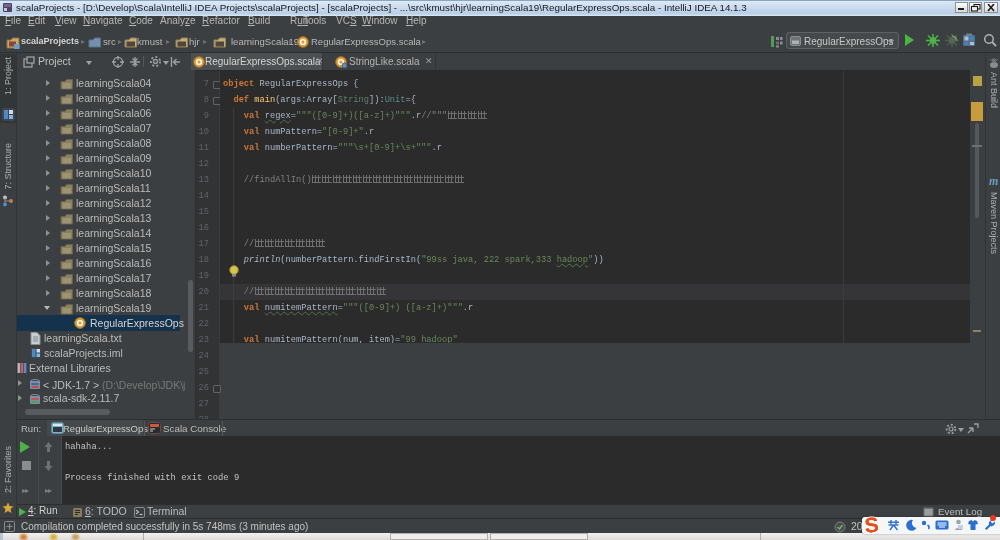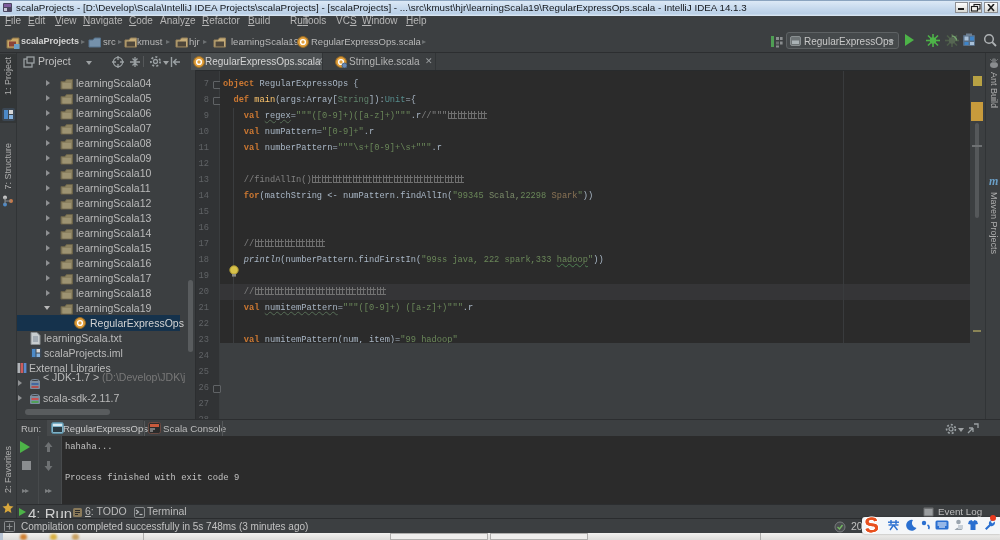--- a/index.html
+++ b/index.html
@@ -275,21 +275,21 @@
       <rect x="2" y="2" width="3.5" height="8" fill="#4b89c8"></rect>
       <rect x="6.5" y="2" width="3.5" height="3.5" fill="#d8d8d8"></rect>
       <rect x="6.5" y="6.5" width="3.5" height="3.5" fill="#88b4e0"></rect>
     </svg>
  <div class="trow" style="left:12px;top:290px">External Libraries</div>
  <svg class="abs" style="left:0px;top:291px" width="11" height="12">
       <rect x="0.5" y="1" width="2.6" height="10" fill="#b0b4b8"></rect>
       <rect x="3.6" y="1" width="2.6" height="10" fill="#cc5b5b"></rect>
       <rect x="6.8" y="1" width="2.6" height="10" fill="#5b8acc"></rect>
     </svg>
- <div class="trow" style="left:26px;top:299px;white-space:nowrap">&lt; JDK-1.7 &gt; <span style="color:#787878">(D:\Develop\JDK\j</span></div>
+ <div class="trow" style="left:26px;top:307px;white-space:nowrap">&lt; JDK-1.7 &gt; <span style="color:#787878">(D:\Develop\JDK\j</span></div>
  <div class="arrow-r abs" style="left:1px;top:308.5px"></div>
  <svg class="abs" style="left:12px;top:306px" width="12" height="13">
       <path d="M1 4 h10 v7 a1 1 0 0 1 -1 1 h-8 a1 1 0 0 1 -1 -1 z" fill="#7d8ea0"></path>
       <path d="M2 4 c0-2 8-2 8 0" fill="none" stroke="#7d8ea0" stroke-width="1.2"></path>
       <rect x="2.5" y="6" width="7" height="2" fill="#4467a0"></rect>
       <rect x="2.5" y="9" width="7" height="2" fill="#b05050"></rect>
     </svg>
  <div class="trow" style="left:26px;top:320px">scala-sdk-2.11.7</div>
  <div class="arrow-r abs" style="left:1px;top:323.5px"></div>
  <svg class="abs" style="left:12px;top:321px" width="12" height="13">
@@ -414,21 +414,20 @@
 <div class="abs" id="editor">
  <div class="abs" style="left:0;top:213px;width:750px;height:16px;background:#353537"></div>
  <div class="abs" style="left:13px;top:37px;width:1px;height:304px;background:#3b3d3f"></div>
  <div class="abs" style="left:623px;top:0;width:1px;height:348px;background:#393b3d"></div>
  <div class="cl mono" style="top:5px"><span class="k">object</span> RegularExpressOps {</div>
  <div class="cl mono" style="top:21px">  <span class="k">def</span> <span class="fn">main</span>(args:Array[<span class="tp">String</span>]):<span class="tu">Unit</span>={</div>
  <div class="cl mono" style="top:37px">    <span class="k">val</span> <span class="wv">regex</span>=<span class="s">"""([0-9]+)([a-z]+)"""</span>.r<span class="c">//"""<i class="cj"></i><i class="cj"></i><i class="cj"></i><i class="cj"></i></span></div>
  <div class="cl mono" style="top:53px">    <span class="k">val</span> numPattern=<span class="s">"[0-9]+"</span>.r</div>
  <div class="cl mono" style="top:69px">    <span class="k">val</span> numberPattern=<span class="s">"""\s+[0-9]+\s+"""</span>.r</div>
  <div class="cl mono" style="top:101px">    <span class="c">//findAllIn()<i class="cj"></i><i class="cj"></i><i class="cj"></i><i class="cj"></i><i class="cj"></i><i class="cj"></i><i class="cj"></i><i class="cj"></i><i class="cj"></i><i class="cj"></i><i class="cj"></i><i class="cj"></i><i class="cj"></i><i class="cj"></i><i class="cj"></i></span></div>
- <div class="cl mono" style="top:117px">    <span class="k">for</span>(matchString &lt;- numPattern.findAllIn(<span class="s">"99345 <span style="color:#7a8a68">Scala,</span>22298 <span style="color:#8a7355">Spark</span>"</span>))</div>
  <div class="cl mono" style="top:165px">    <span class="c">//<i class="cj"></i><i class="cj"></i><i class="cj"></i><i class="cj"></i><i class="cj"></i><i class="cj"></i><i class="cj"></i></span></div>
  <div class="cl mono" style="top:181px">    <span class="it">println</span>(numberPattern.findFirstIn(<span class="s">"99ss java, 222 spark,333 <span class="gw">hadoop</span>"</span>))</div>
  <div class="cl mono" style="top:213px">    <span class="c">//<i class="cj"></i><i class="cj"></i><i class="cj"></i><i class="cj"></i><i class="cj"></i><i class="cj"></i><i class="cj"></i><i class="cj"></i><i class="cj"></i><i class="cj"></i><i class="cj"></i><i class="cj"></i><i class="cj"></i></span></div>
  <div class="cl mono" style="top:229px">    <span class="k">val</span> <span class="wv">numitemPattern</span>=<span class="s">"""([0-9]+) ([a-z]+)"""</span>.r</div>
  <div class="cl mono" style="top:261px">    <span class="k">val</span> numitemPattern(<span class="wv">num</span>, <span class="wv">item</span>)=<span class="s">"99 <span class="gw">hadoop</span>"</span></div>
  <div class="cl mono" style="top:293px">    <span class="k">val</span> line=<span class="s">"93459h spark"</span></div>
  <div class="cl mono" style="top:309px">    line <span class="k">match</span>{</div>
  <div class="cl mono" style="top:342px;opacity:.85">             <span class="k">case</span> _=&gt; <span class="it">println</span>(<span class="s">"none match~~"</span>)</div>
  <svg class="abs" style="left:8px;top:194px" width="12" height="13">
       <circle cx="6" cy="5" r="4.2" fill="#d8c24a" stroke="#a89434"></circle>
@@ -495,21 +494,21 @@
  <div class="abs" style="left:21px;top:0;width:1px;height:68px;background:#474a4c"></div>
  <div class="abs" style="left:44px;top:0;width:1px;height:68px;background:#474a4c"></div>
 </div>
 <div class="abs" id="console">
  <div class="mono abs" style="left:3px;top:6px;font-size:8.8px;color:#c2c2c2">hahaha...</div>
  <div class="mono abs" style="left:3px;top:37px;font-size:8.8px;color:#c2c2c2">Process finished with exit code 9</div>
 </div>
 
 <div class="abs" id="btoolbar">
  <div class="abs" style="left:2px;top:3px;width:0;height:0;border-left:7px solid #4db348;border-top:4.5px solid transparent;border-bottom:4.5px solid transparent"></div>
- <div class="ui abs" style="left:11px;top:0px;font-size:15px;color:#cfcfcf"><u>4</u>: Run</div>
+ <div class="ui abs" style="left:11px;top:0px;font-size:10px;color:#cfcfcf"><u>4</u>: Run</div>
  <svg class="abs" style="left:55px;top:2px" width="11" height="11">
       <rect x="1" y="1" width="9" height="9" rx="1.5" fill="#8a7a5a"></rect>
       <path d="M3 3.5 h5 M3 5.5 h5 M3 7.5 h3" stroke="#2b2b2b" stroke-width="1"></path>
     </svg>
  <div class="ui abs" style="left:68px;top:0px;font-size:10.5px"><u>6</u>: TODO</div>
  <svg class="abs" style="left:117px;top:2px" width="11" height="11">
       <rect x="0.5" y="0.5" width="10" height="10" rx="1.5" fill="#3a3d3f" stroke="#8a8d8f"></rect>
       <path d="M2 3 L4.5 5 L2 7" stroke="#b8bbbd" stroke-width="1.2" fill="none"></path>
       <path d="M5.5 7.5 h3" stroke="#b8bbbd" stroke-width="1.2"></path>
     </svg>

